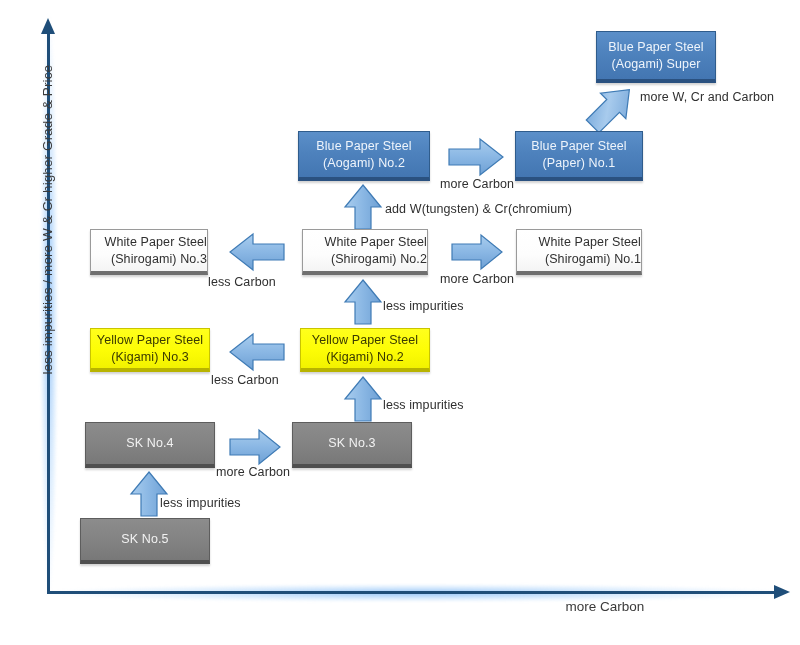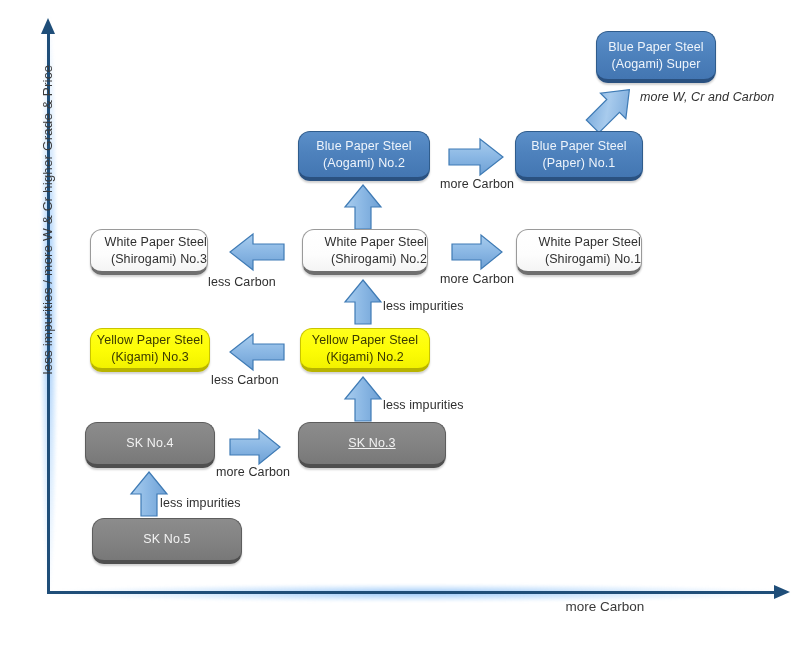--- a/index.html
+++ b/index.html
@@ -100,21 +100,21 @@
   .node {
     position: absolute;
     box-sizing: border-box;
     display: flex;
     flex-direction: column;
     align-items: center;
     justify-content: center;
     text-align: center;
     font-size: 12.5px;
     line-height: 17px;
-    border-radius: 12px;
+    border-radius: 0;
     letter-spacing: 0.1px;
   }
   .node .ln { display: block; white-space: nowrap; }
 
   .node.blue {
     background: linear-gradient(to bottom, #5b8fc9 0%, #4e82bd 45%, #4376b2 100%);
     border: 1px solid #2f5c8c;
     border-bottom: 4px solid #2a5180;
     color: #eef4fb;
     box-shadow: 0 2px 2px rgba(0,0,0,0.18);
@@ -345,32 +345,33 @@
 
   <div class="node yellow" style="left:300px; top:328px; width:130px; height:44px;">
     <span class="ln">Yellow Paper Steel</span>
     <span class="ln">(Kigami) No.2</span>
   </div>
 
   <div class="node gray" style="left:85px; top:422px; width:130px; height:46px;">
     <span class="ln">SK No.4</span>
   </div>
 
-  <div class="node gray" style="left:298px; top:422px; width:148px; height:46px;text-decoration:underline;">
+  <div class="node gray" style="left:292px; top:422px; width:120px; height:46px;">
     <span class="ln">SK No.3</span>
   </div>
 
-  <div class="node gray" style="left:92px; top:518px; width:150px; height:46px;">
+  <div class="node gray" style="left:80px; top:518px; width:130px; height:46px;">
     <span class="ln">SK No.5</span>
   </div>
 
-  <div class="edge-label" style="left:640px; top:90px;font-style:italic;">more  W, Cr and Carbon</div>
+  <div class="edge-label" style="left:640px; top:90px;">more  W, Cr and Carbon</div>
 
   <div class="edge-label" style="left:440px; top:177px;">more Carbon</div>
 
+  <div class="edge-label" style="left:385px; top:202px;">add W(tungsten) &amp; Cr(chromium)</div>
 
   <div class="edge-label" style="left:208px; top:275px;">less Carbon</div>
 
   <div class="edge-label" style="left:440px; top:272px;">more Carbon</div>
 
   <div class="edge-label" style="left:383px; top:299px;">less impurities</div>
 
   <div class="edge-label" style="left:211px; top:373px;">less Carbon</div>
 
   <div class="edge-label" style="left:383px; top:398px;">less impurities</div>

